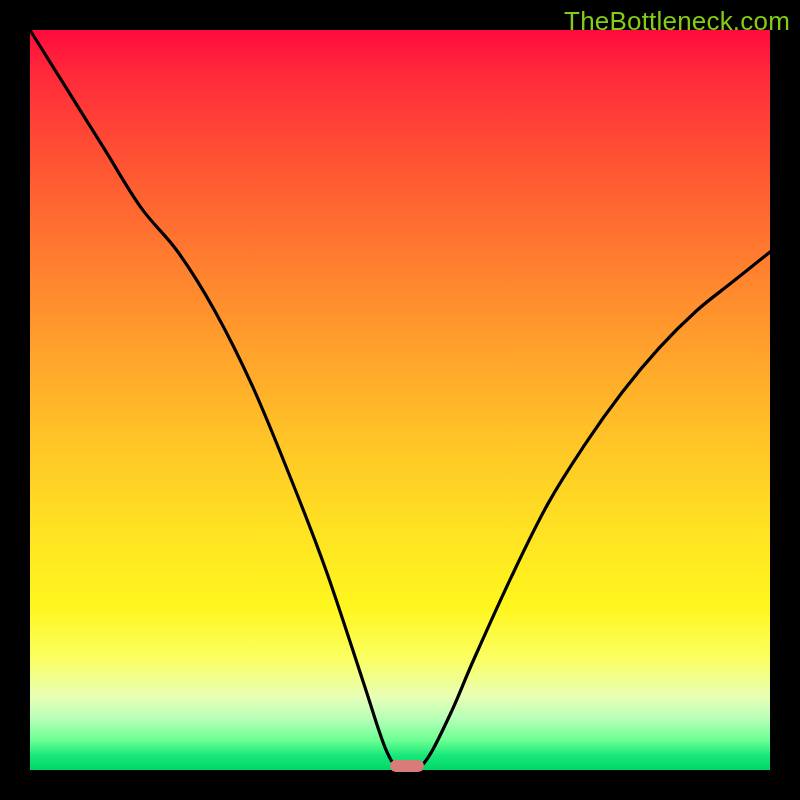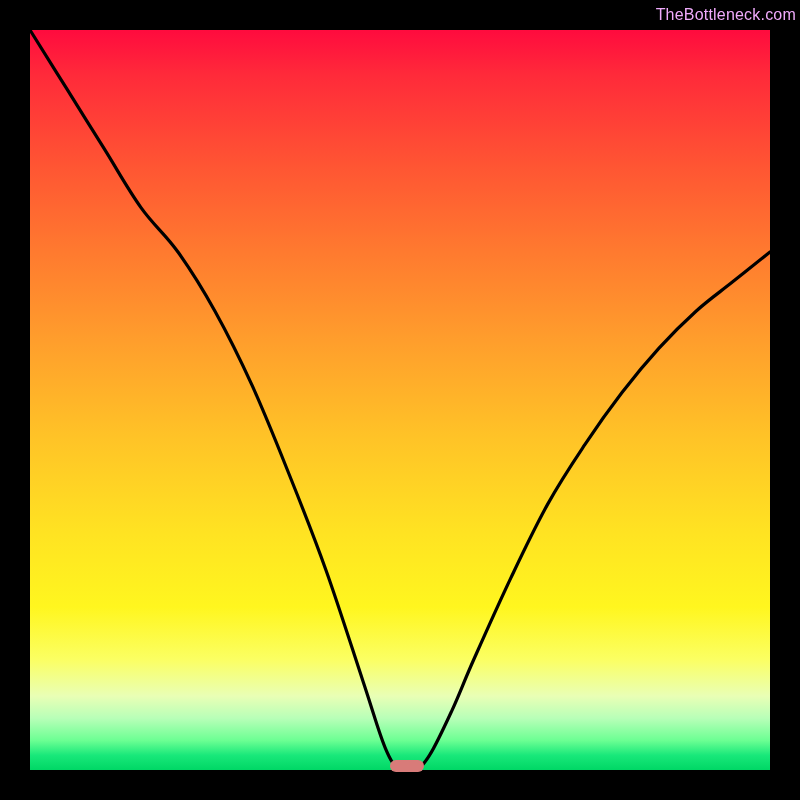--- a/index.html
+++ b/index.html
@@ -38,23 +38,23 @@
       #e9ffb5 90%,
       #b8ffb8 93%,
       #6cff93 96%,
       #19e87a 98%,
       #00d765 100%
     );
   }
   .watermark {
     position: absolute;
     top: 6px;
-    right: 4px;
-    color: #f0abfc;
-    font-size: 16px;
+    right: 10px;
+    color: #84cc16;
+    font-size: 26px;
     letter-spacing: 0.2px;
     user-select: none;
     font-weight: 400;
   }
   svg.curve {
     position: absolute;
     left: 0;
     top: 0;
     width: 740px;
     height: 740px;

